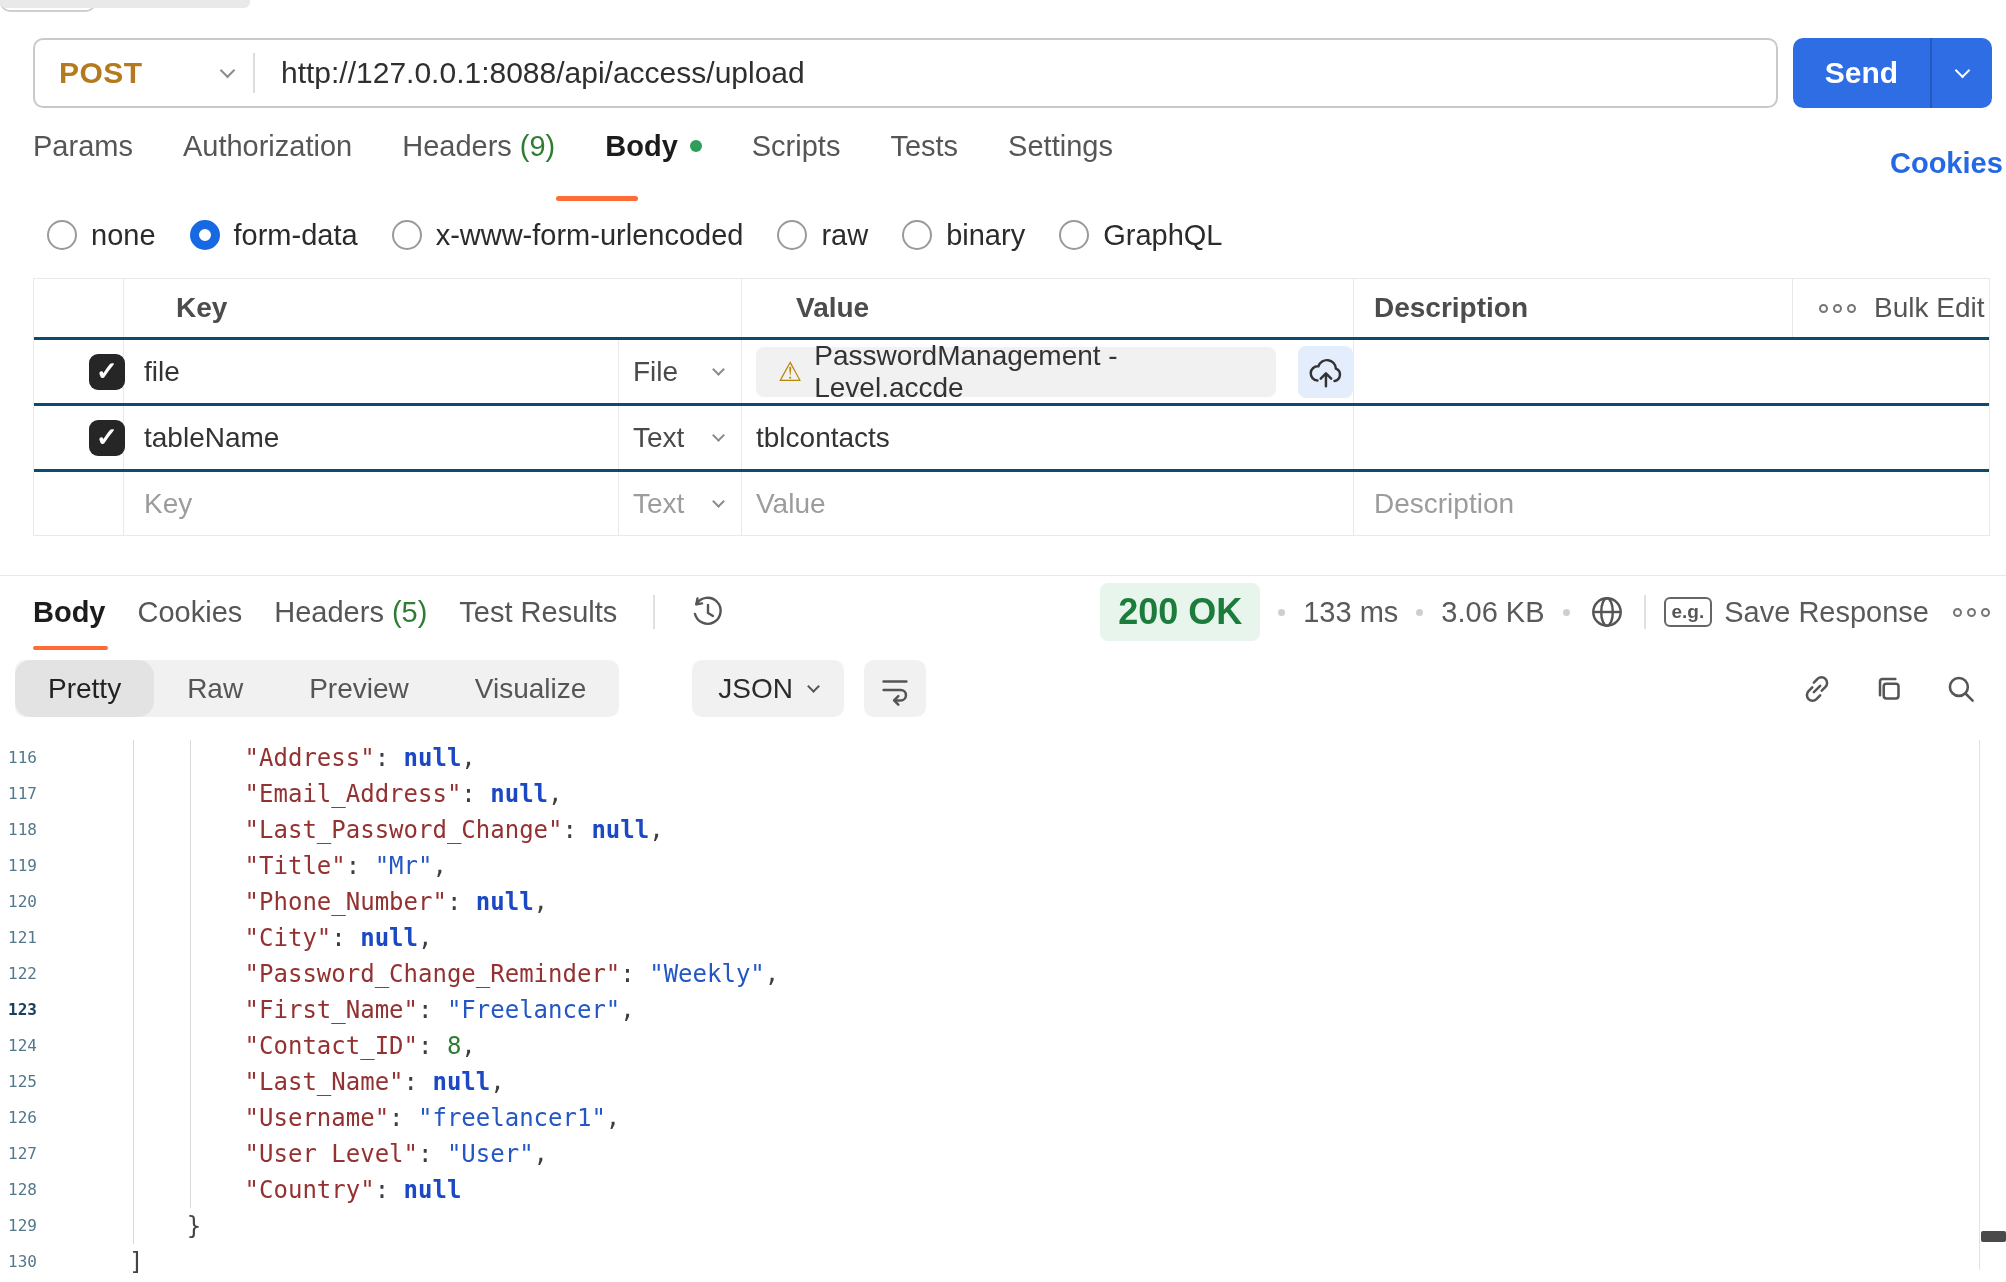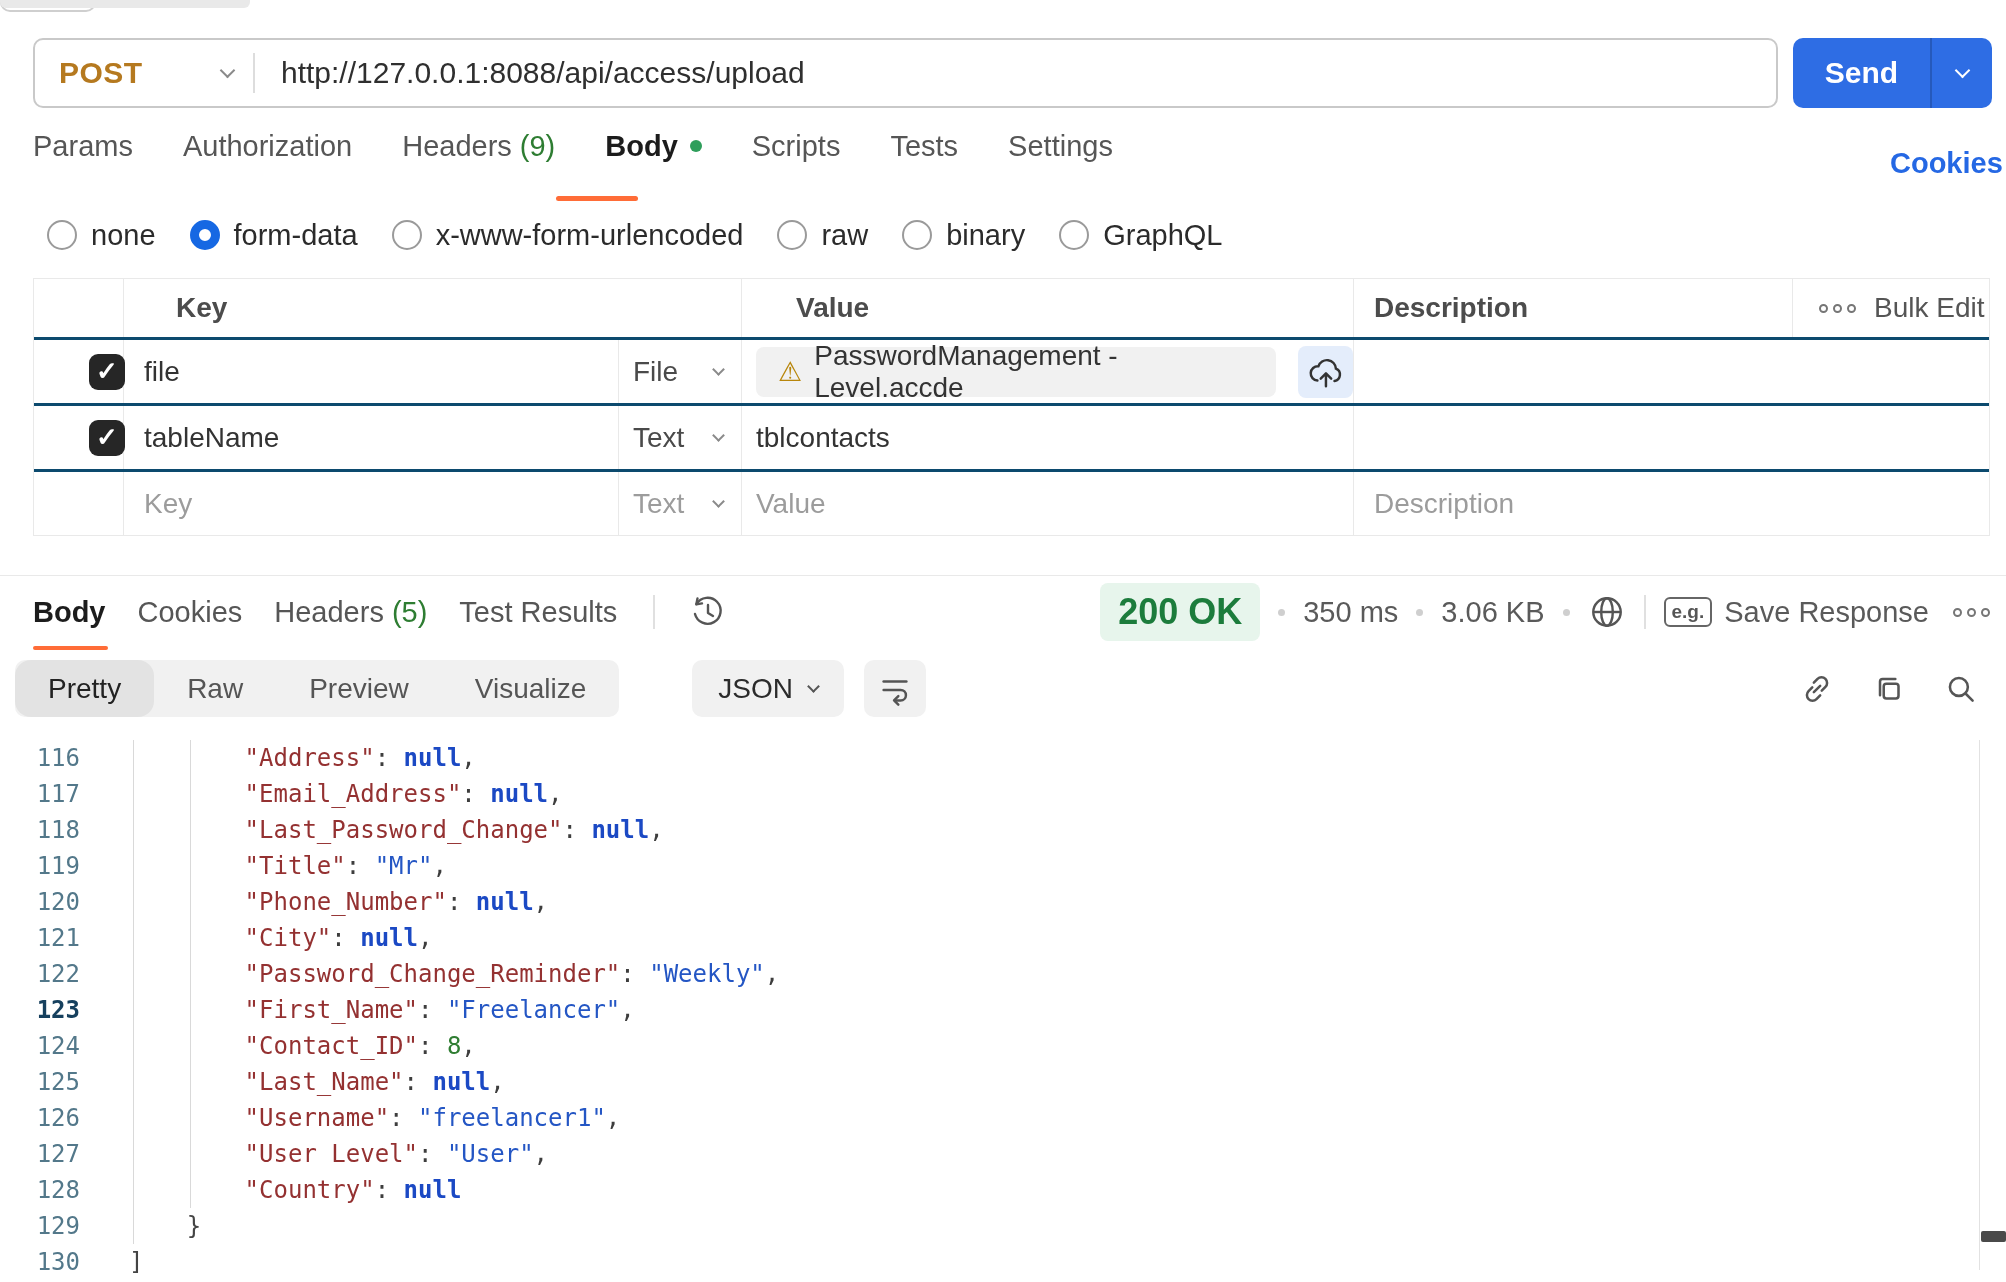--- a/index.html
+++ b/index.html
@@ -106,22 +106,22 @@
   .wrap-btn { margin-left:20px; width:62px; height:57px; background:#f1f1f1; border-radius:10px;
     display:flex; align-items:center; justify-content:center; cursor:pointer; }
   .code-actions { position:absolute; right:26px; top:660px; height:57px;
     display:flex; align-items:center; gap:34px; }
   .icon-btn { display:flex; align-items:center; justify-content:center; cursor:pointer; }
   
   .code-area { position:absolute; left:0; top:740px; width:2006px; height:542px; background:#fff; }
   .guide { position:absolute; top:0; width:1px; background:#d9d9d9; }
   .g1 { left:133px; height:504px; } .g2 { left:190px; height:468px; }
   .code-line { position:relative; height:36px; }
-  .ln { position:absolute; left:0; top:0; width:80px; height:36px; line-height:36px;
-    text-align:right; font-family:"DejaVu Sans Mono", monospace; font-size:24px; color:#53788a; }
+  .ln { position:absolute; left:8px; top:0; width:80px; height:36px; line-height:36px;
+    text-align:left; font-family:"DejaVu Sans Mono", monospace; font-size:16px; color:#53788a; }
   .ln-active { color:#16405e; font-weight:bold; }
   .cc { position:absolute; left:129px; top:0; height:36px; line-height:36px;
     font-family:"DejaVu Sans Mono", monospace; font-size:24px; white-space:pre; }
   .tk-k { color:#943131; } .tk-p { color:#3d3d3d; }
   .tk-s { color:#2456c4; } .tk-n { color:#1b49c4; font-weight:bold; }
   .tk-d { color:#2f7d32; } .tk-b { color:#444; }
   .scroll-track { position:absolute; left:1979px; top:0; width:1px; height:530px; background:#e2e2e2; }
   .scroll-thumb { position:absolute; left:1981px; top:491px; width:25px; height:11px;
     background:#4a4a4a; border-radius:2px; cursor:pointer; }
 </style>
@@ -294,21 +294,21 @@
         <path d="M10.5 6.5 L9.3 12.4 L15 11.4" fill="none" stroke="#555" stroke-width="2.4" stroke-linecap="round" stroke-linejoin="round"></path>
         <path d="M21 13 V21 L26 24" fill="none" stroke="#555" stroke-width="2.4" stroke-linecap="round" stroke-linejoin="round"></path>
       </svg>
     </span>
   </div>
   <div class="resp-underline"></div>
 
   <div class="resp-meta">
     <span class="status-pill">200 OK</span>
     <span class="sep-dot"></span>
-    <span class="meta-txt">350 ms</span>
+    <span class="meta-txt">133 ms</span>
     <span class="sep-dot"></span>
     <span class="meta-txt">3.06 KB</span>
     <span class="sep-dot"></span>
     <span class="icon-btn">
       <svg width="38" height="38" viewBox="0 0 36 36">
         <circle cx="18" cy="18" r="13" fill="none" stroke="#555" stroke-width="2.3"></circle>
         <ellipse cx="18" cy="18" rx="5.5" ry="13" fill="none" stroke="#555" stroke-width="2.3"></ellipse>
         <path d="M5 18 H31" stroke="#555" stroke-width="2.3"></path>
       </svg>
     </span>

